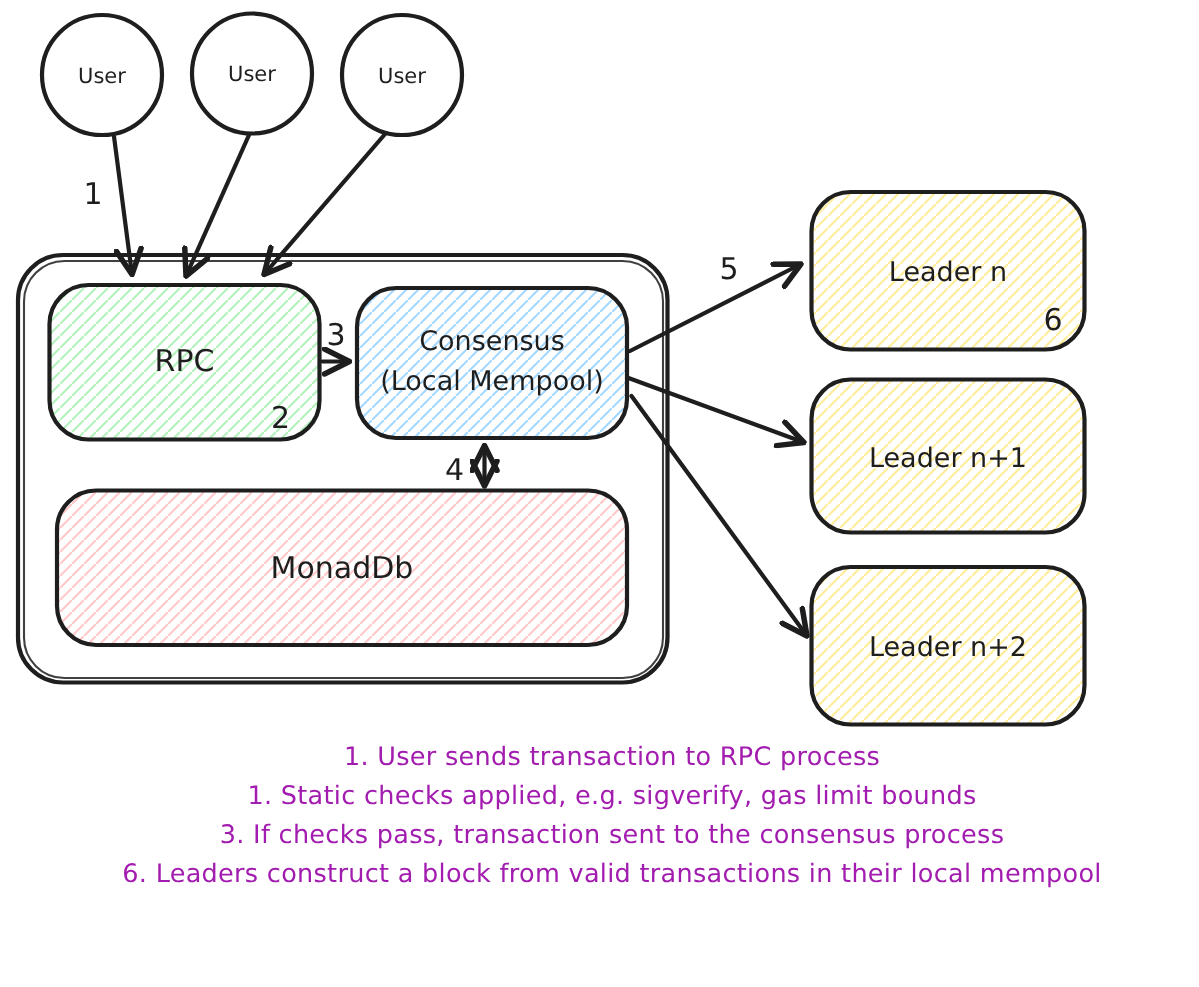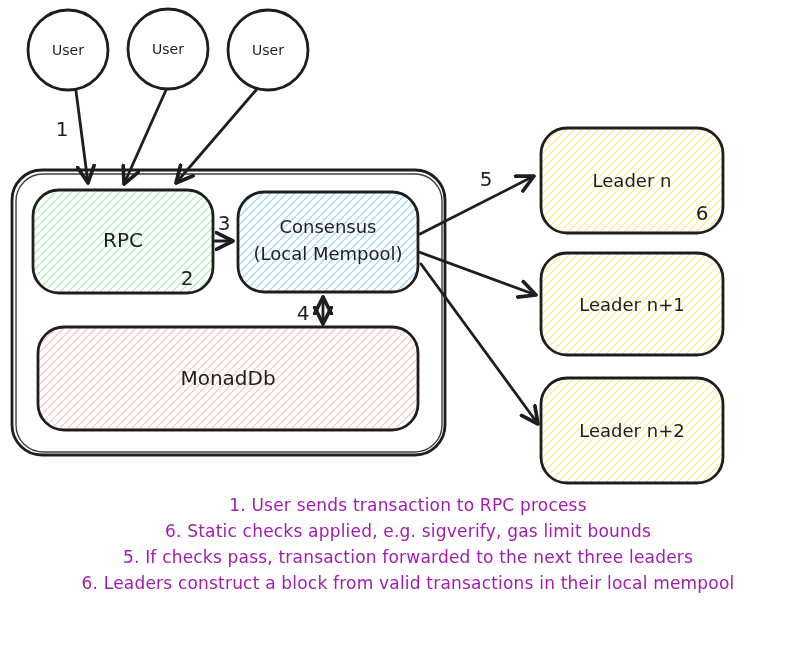--- a/index.html
+++ b/index.html
@@ -107,18 +107,18 @@
     <rect x="541" y="253" width="182" height="102" rx="26" fill="url(#hatchYellow)" stroke="#1e1e1e" stroke-width="2.8"></rect>
     <text class="node-label" x="632" y="311" text-anchor="middle">Leader n+1</text>
 
     <rect x="541" y="378" width="182" height="105" rx="26" fill="url(#hatchYellow)" stroke="#1e1e1e" stroke-width="2.8"></rect>
     <text class="node-label" x="632" y="437" text-anchor="middle">Leader n+2</text>
   </svg>
 
   
   <div class="steps">
     <div>1. User sends transaction to RPC process</div>
-    <div>6. Static checks applied, e.g. sigverify, gas limit bounds</div>
-    <div>5. If checks pass, transaction forwarded to the next three leaders</div>
+    <div>1. Static checks applied, e.g. sigverify, gas limit bounds</div>
+    <div>3. If checks pass, transaction sent to the consensus process</div>
     <div>6. Leaders construct a block from valid transactions in their local mempool</div>
   </div>
 
 </div>
 
 </body></html>

